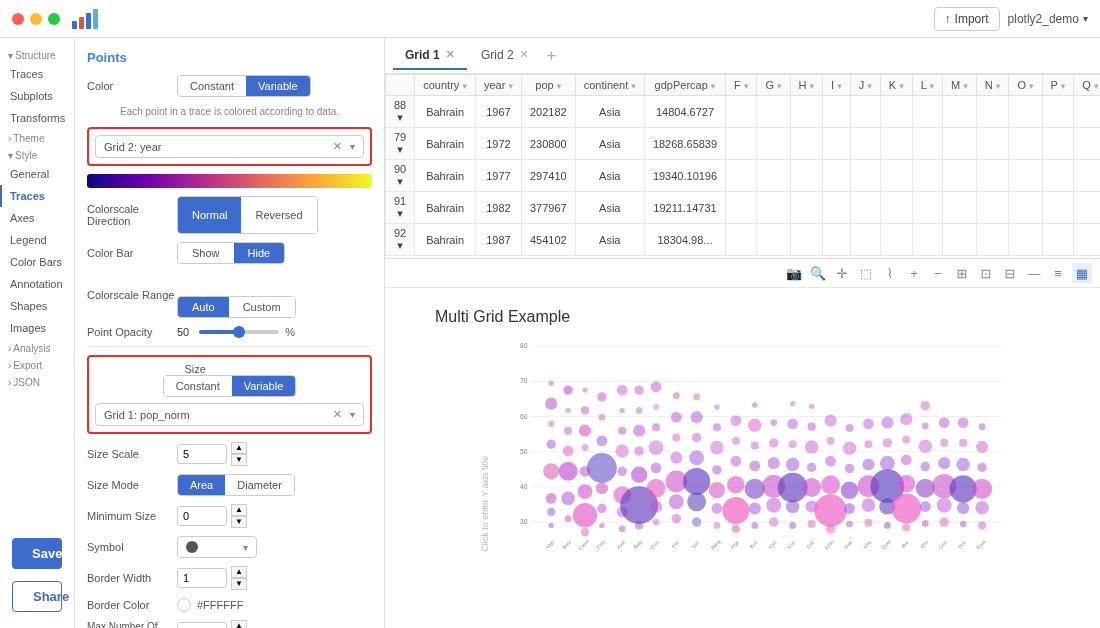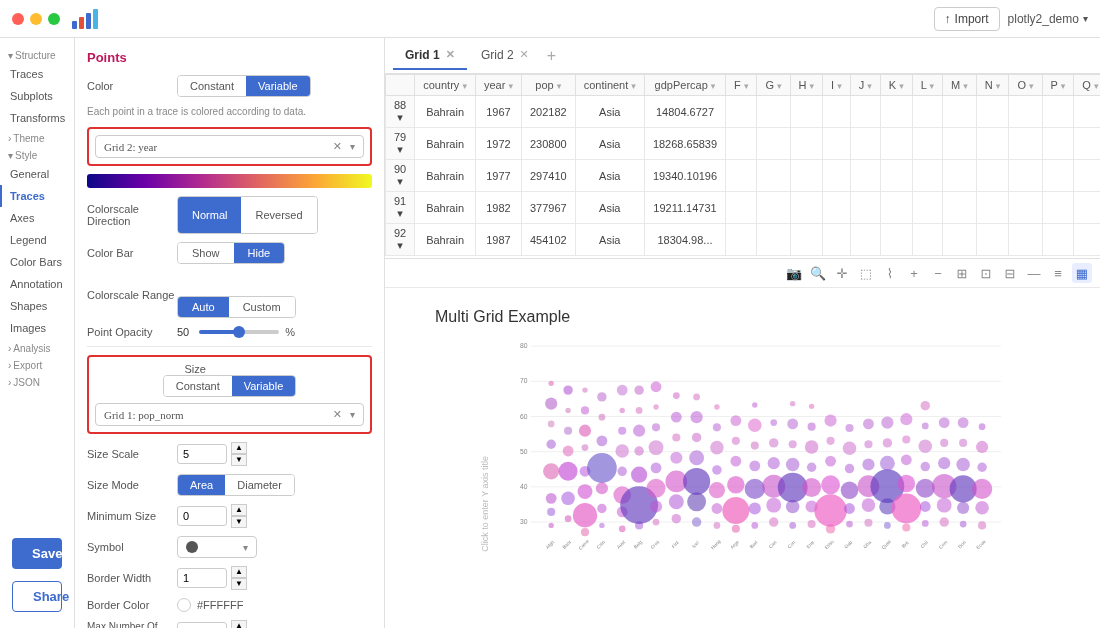--- a/index.html
+++ b/index.html
@@ -28,32 +28,32 @@
     .main-layout { display: flex; flex: 1; overflow: hidden; }
 
     
     .left-sidebar { width: 75px; background: #fff; border-right: 1px solid #e0e0e0; display: flex; flex-direction: column; flex-shrink: 0; padding: 8px 0; }
     .sidebar-group-label { font-size: 10px; color: #888; padding: 4px 8px 2px; display: flex; align-items: center; gap: 2px; cursor: pointer; }
     .sidebar-item { padding: 5px 8px; font-size: 11px; color: #555; cursor: pointer; border-left: 2px solid transparent; }
     .sidebar-item.active { color: #3d6bce; font-weight: 600; border-left: 2px solid #3d6bce; }
 
     
     .panel { width: 310px; background: #fff; border-right: 1px solid #e0e0e0; overflow-y: auto; flex-shrink: 0; padding: 12px; }
-    .panel-title { font-size: 13px; font-weight: 600; color: #be185d; margin-bottom: 10px; }
+    .panel-title { font-size: 13px; font-weight: 600; color: #3b82f6; margin-bottom: 10px; }
     .control-row { display: flex; align-items: center; margin-bottom: 8px; }
     .control-label { width: 90px; font-size: 11px; color: #555; flex-shrink: 0; }
     .control-content { flex: 1; display: flex; align-items: center; }
     
     .toggle-btn-group { display: flex; border: 1px solid #ccc; border-radius: 4px; overflow: hidden; }
     .toggle-btn { padding: 4px 12px; font-size: 11px; cursor: pointer; background: #fff; color: #555; border: none; }
     .toggle-btn.active { background: #3d6bce; color: #fff; }
 
-    .info-text { font-size: 10px; color: #888; margin-bottom: 8px; line-height: 1.4; }
-
-    .dropdown-box { display: flex; align-items: center; border: 2px solid #e03030; border-radius: 4px; padding: 4px 8px; background: #fff; width: 100%; justify-content: space-between; cursor: pointer; font-size: 11px; color: #555; font-family: Liberation Serif, serif; }
+    .info-text { font-size: 10px; color: #888; margin-bottom: 8px; line-height: 1.4; text-align: center; }
+
+    .dropdown-box { display: flex; align-items: center; border: 2px solid #e03030; border-radius: 4px; padding: 4px 8px; background: #fff; width: 100%; justify-content: space-between; cursor: pointer; font-size: 11px; color: #555; }
     .dropdown-box-normal { display: flex; align-items: center; border: 1px solid #ccc; border-radius: 4px; padding: 4px 8px; background: #fff; width: 100%; justify-content: space-between; cursor: pointer; font-size: 11px; color: #555; }
     .dropdown-x { color: #888; cursor: pointer; margin-right: 4px; }
     .dropdown-chevron { color: #888; font-size: 10px; }
 
     .colorscale-bar { height: 14px; width: 100%; border-radius: 3px; background: linear-gradient(to right, #0d0887, #6a00a8, #b12a90, #e16462, #fca636, #f0f921); margin-bottom: 8px; }
     
     .direction-toggle { display: flex; gap: 0; border: 1px solid #ccc; border-radius: 4px; overflow: hidden; }
     .dir-btn { padding: 12px 14px; font-size: 11px; cursor: pointer; background: #fff; color: #555; border: none; }
     .dir-btn.active { background: #3d6bce; color: #fff; }
 

